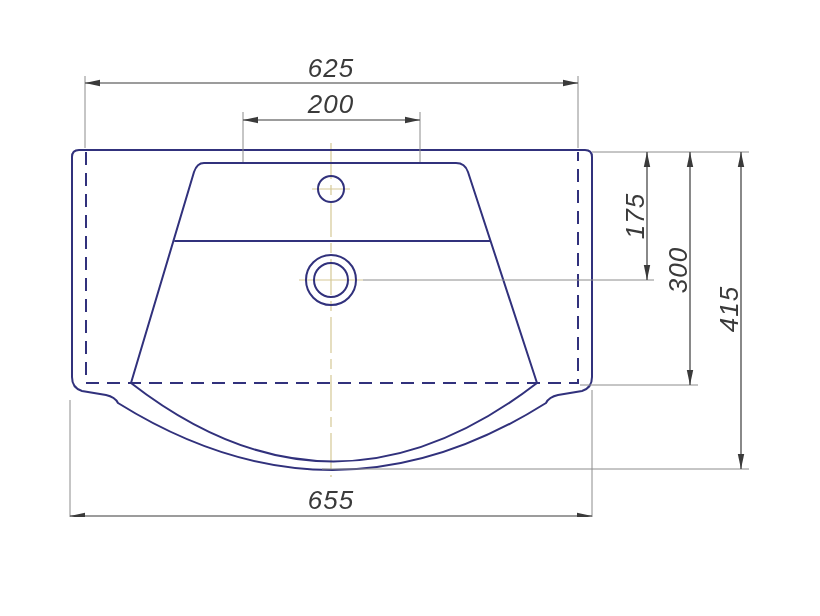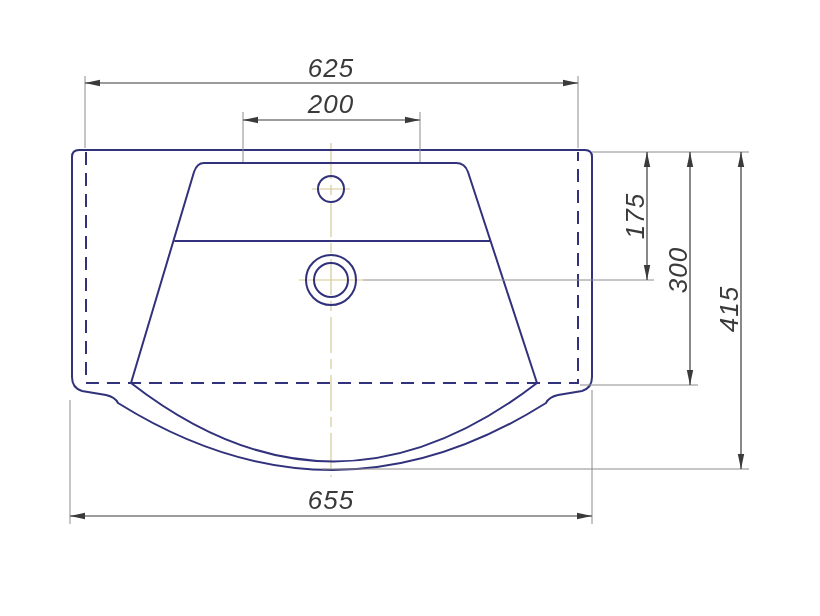--- a/index.html
+++ b/index.html
@@ -4,21 +4,21 @@
 <style>
   html, body {
     margin: 0;
     padding: 0;
     background: #ffffff;
     font-family: "Liberation Sans", sans-serif;
   }
   .canvas {
     position: relative;
     width: 820px;
-    height: 616px;
+    height: 517px;
     background: var(--c-background, #ffffff);
     overflow: hidden;
   }
   svg { display: block; }
 
   
   .outline {
     stroke: var(--c-outline, #31317c);
     stroke-width: 2;
     fill: none;

